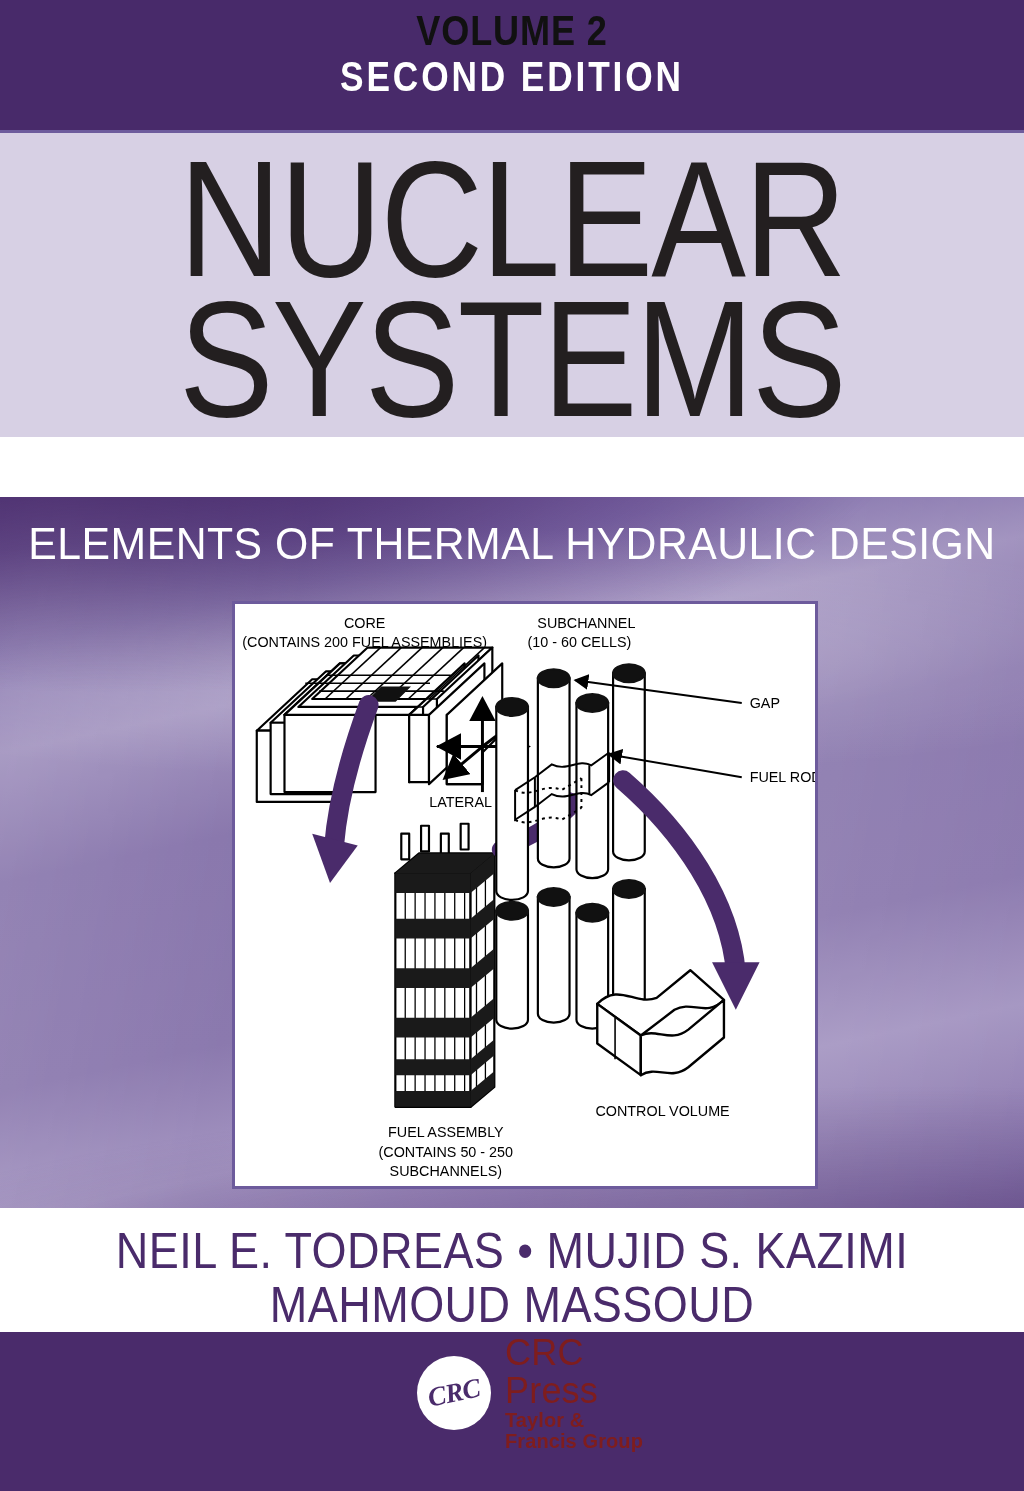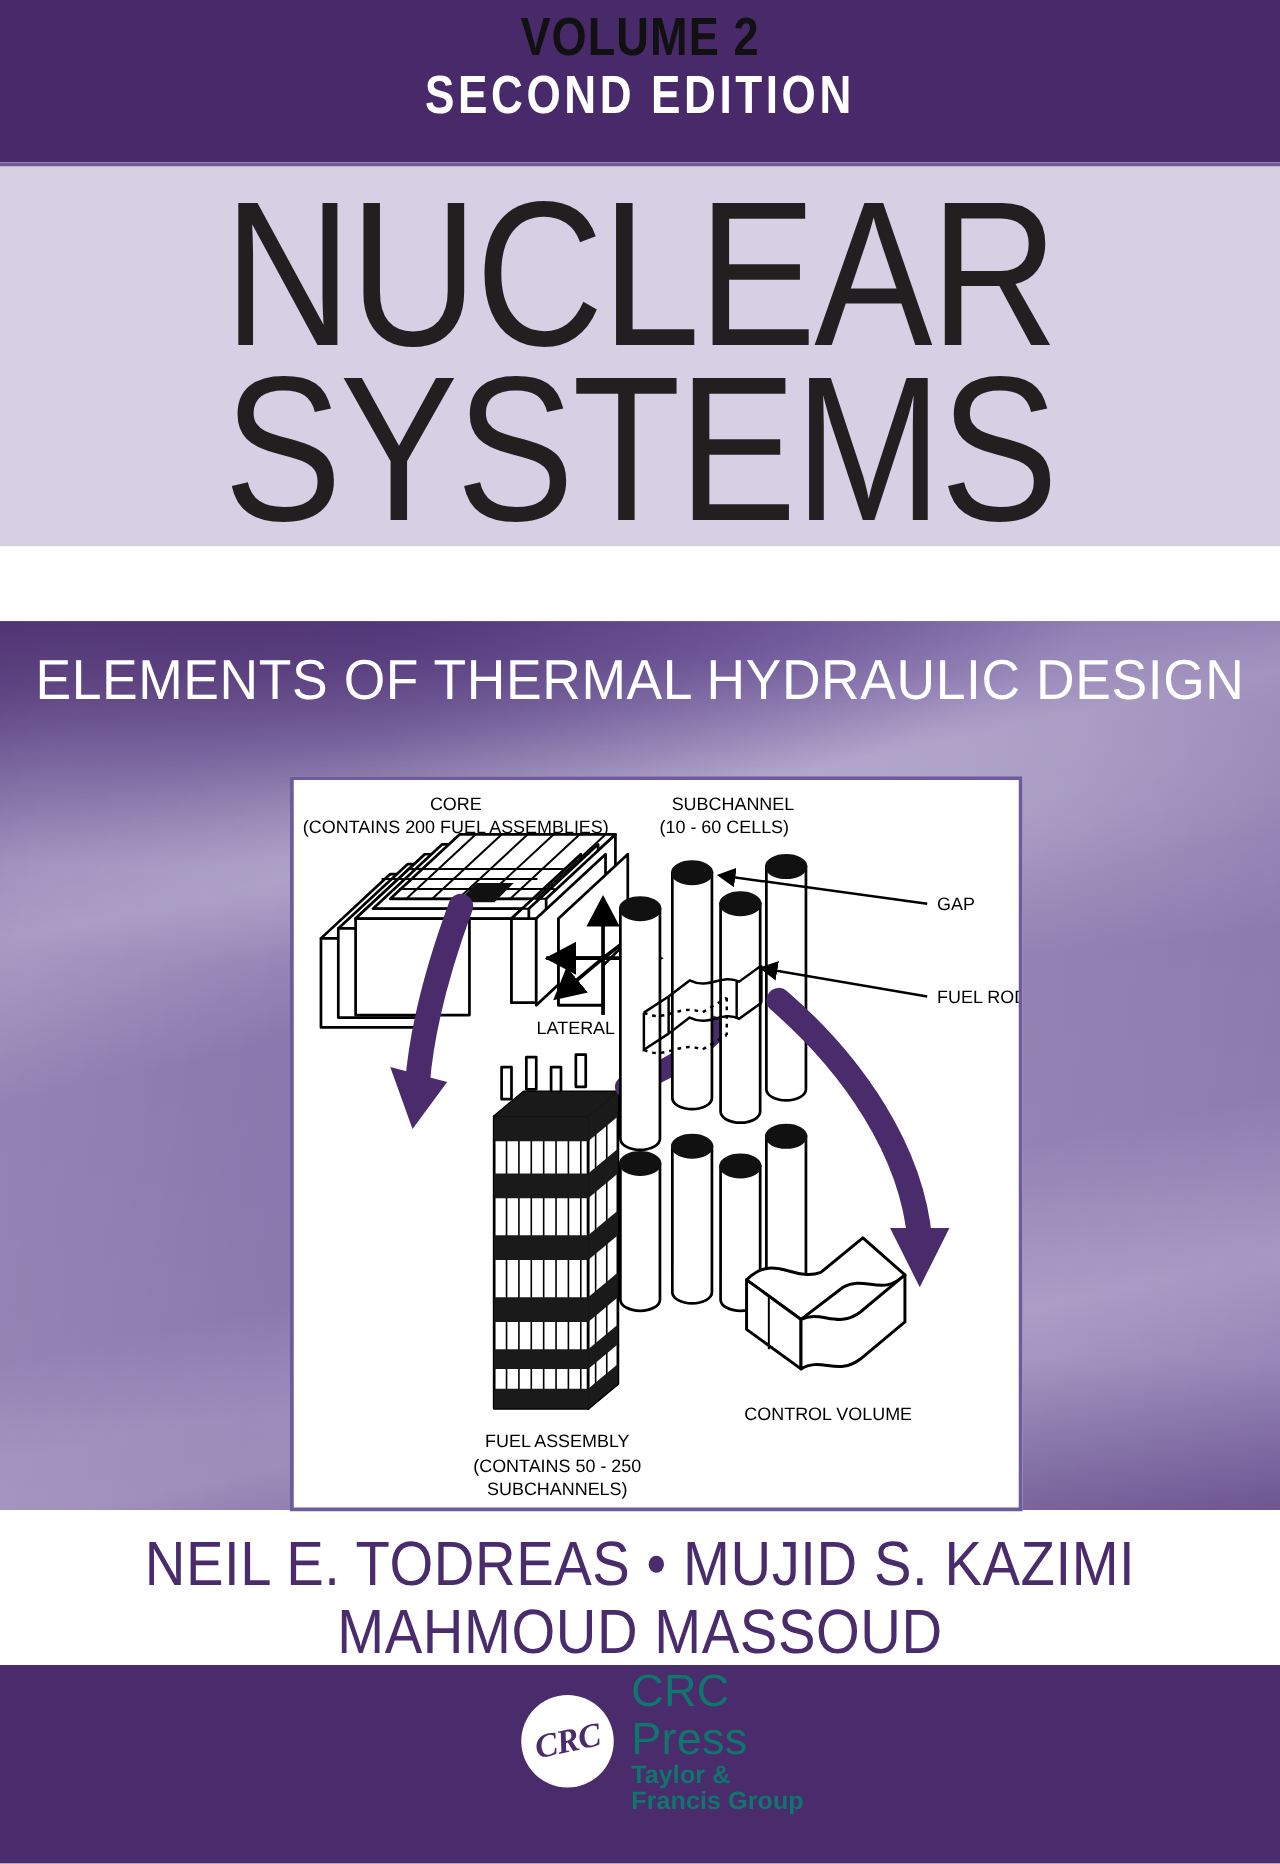--- a/index.html
+++ b/index.html
@@ -149,21 +149,21 @@
     font-weight: 400;
     letter-spacing: 0.5px;
     transform: scaleX(0.95);
     z-index: 5;
   }
 
   
   .diagram-box {
     position: absolute;
     left: 232px;
-    top: 621px;
+    top: 601px;
     width: 586px;
     height: 588px;
     background: #ffffff;
     border: 3px solid #6d5b9c;
     box-sizing: border-box;
     z-index: 6;
   }
   .diagram-box svg { display: block; width: 100%; height: 100%; }
 
   
@@ -218,21 +218,21 @@
     text-align: center;
     color: #4a2b6b;
     font-family: "Liberation Serif", serif;
     font-weight: 700;
     font-style: italic;
     font-size: 27px;
     letter-spacing: -0.5px;
   }
   .crc-words {
     margin-left: 14px;
-    color: #0f766e;
+    color: #7f1d1d;
     line-height: 1.05;
   }
   .crc-press {
     font-size: 36px;
     font-weight: 400;
     letter-spacing: 0.2px;
   }
   .crc-tf {
     font-size: 20px;
     font-weight: 700;

